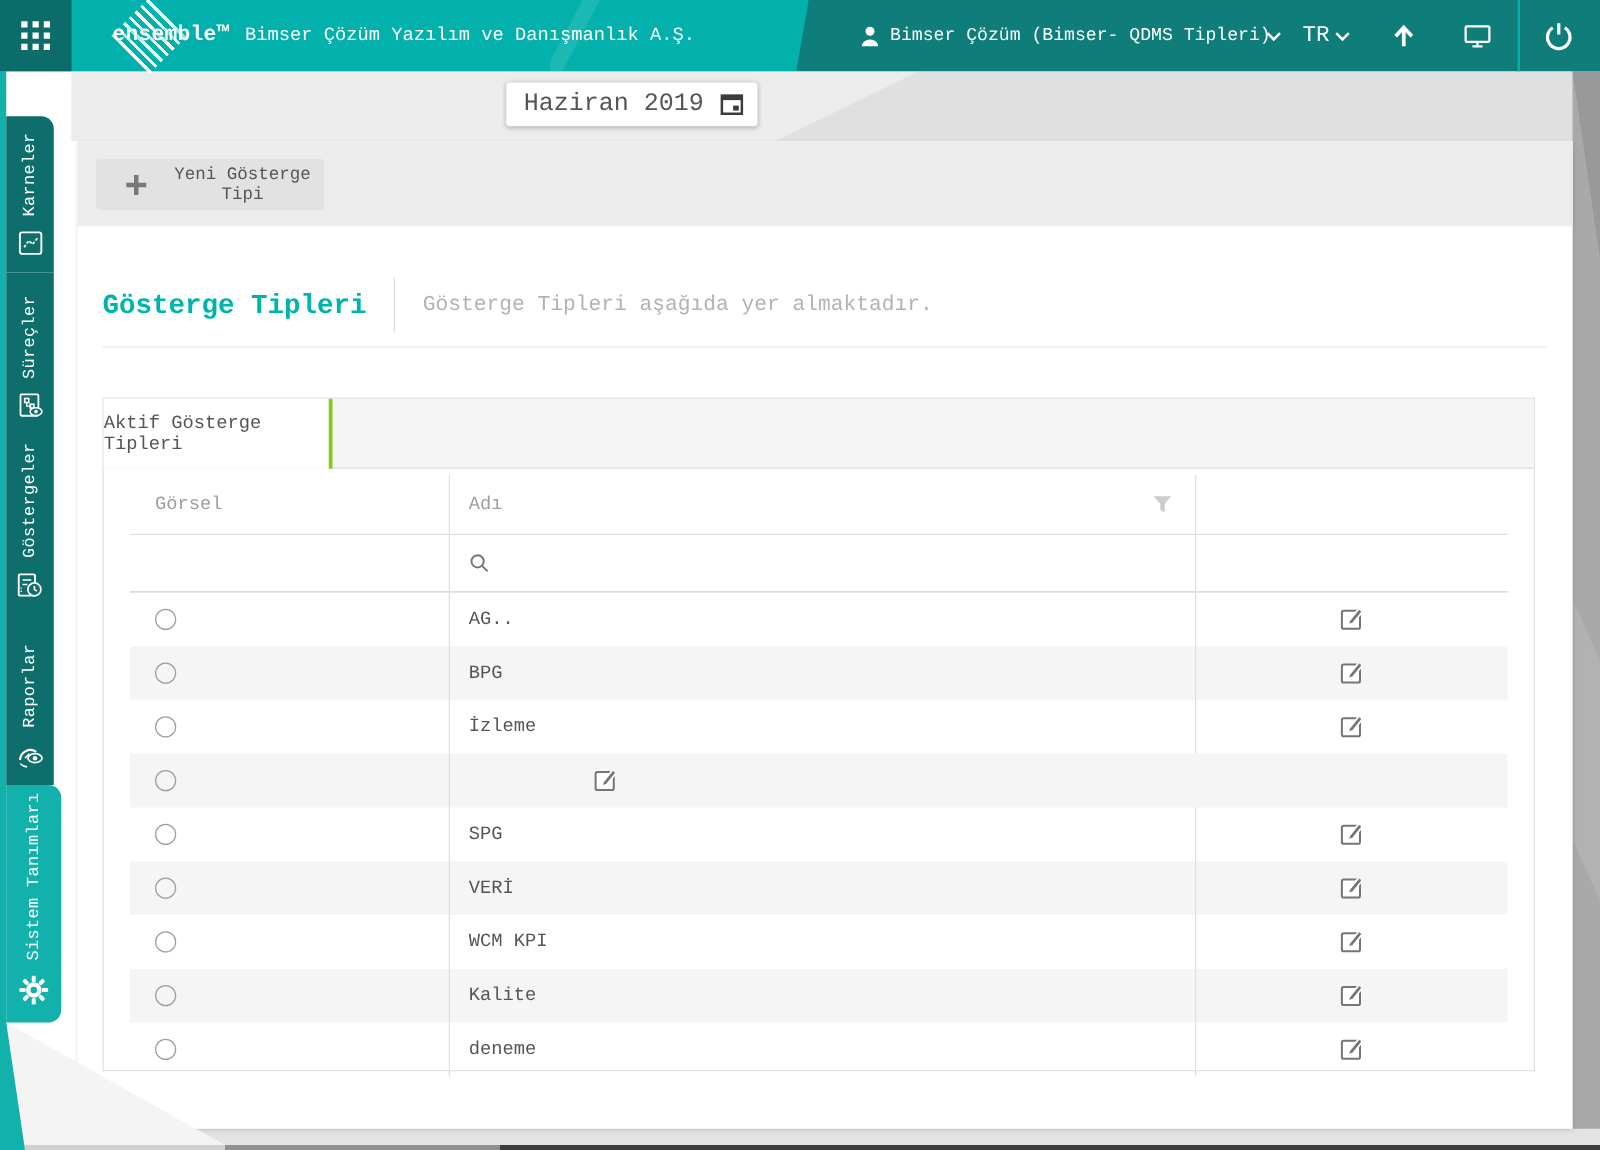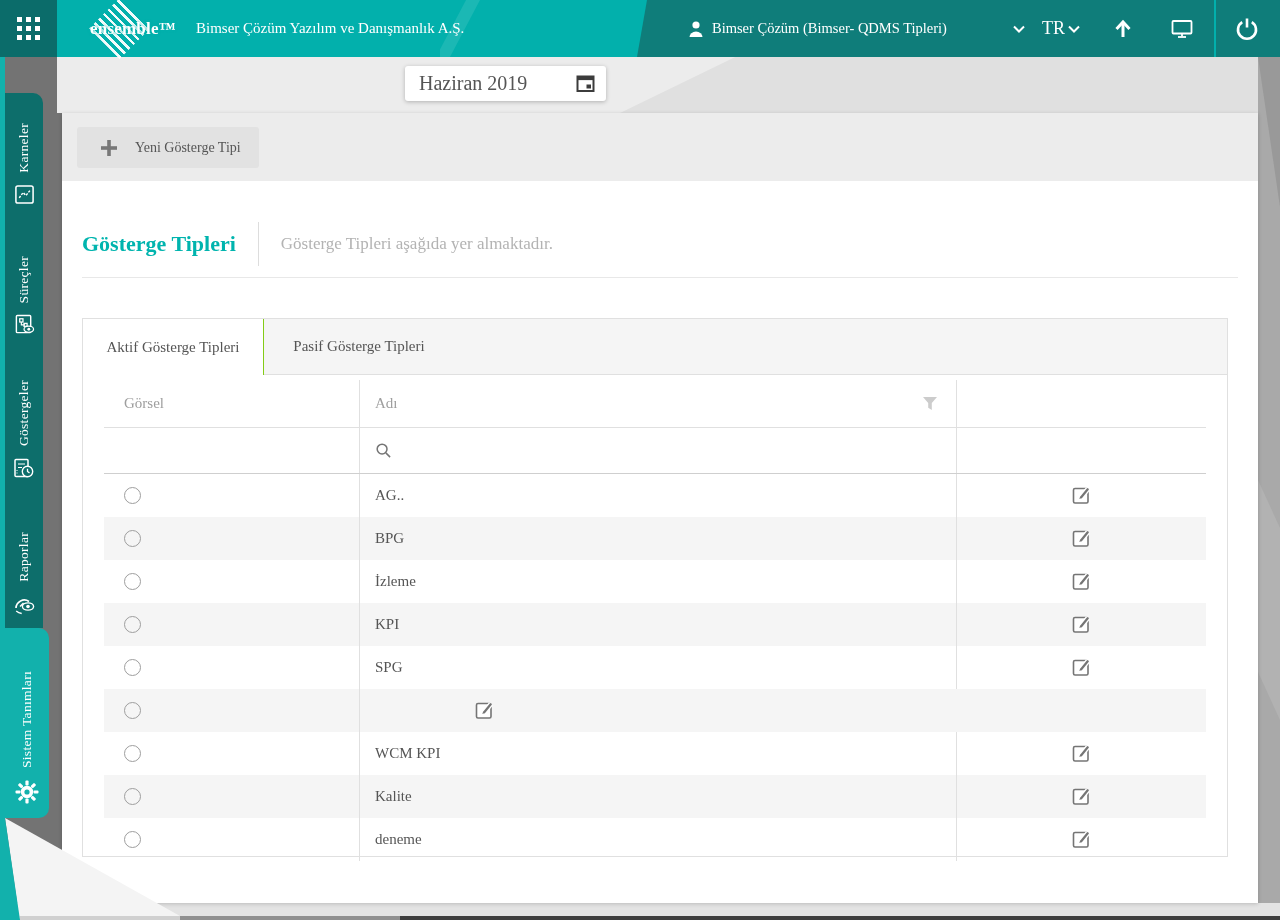--- a/index.html
+++ b/index.html
@@ -1,17 +1,17 @@
 <!DOCTYPE html>
 <html><head>
 <meta charset="utf-8">
 <style>
   html,body{margin:0;padding:0;background:#e9e9e9;}
   #screen{position:relative;width:1280px;height:920px;overflow:hidden;
-    font-family:Liberation Serif, serif;background:#737373;}
+    font-family:Liberation Mono, monospace;background:#ffffff;}
   
   .bgpoly{position:absolute;z-index:1;}
   .bg-topstrip{left:57px;top:57px;width:1201px;height:56px;background:#ececec;}
   .bg-toptri{left:620px;top:57px;width:640px;height:56px;background:#e0e0e0;
     clip-path:polygon(18% 0,100% 0,100% 100%,0 100%);}
   .bg-rightband{left:1258px;top:57px;width:22px;height:863px;background:#a9a9a9;}
   .bg-rightdark{left:1258px;top:57px;width:22px;height:150px;background:#999999;
     clip-path:polygon(0 0,100% 0,100% 100%);}
   .bg-rightmid{left:1258px;top:480px;width:22px;height:240px;background:#b2b2b2;
     clip-path:polygon(0 0,100% 20%,100% 100%,0 80%);}
@@ -83,21 +83,21 @@
   .page-title{color:#00b4ae;font-size:22px;font-weight:bold;}
   .title-div{width:1px;height:44px;background:#ddd;margin:0 22px;}
   .page-subtitle{color:#b3b3b3;font-size:17px;}
   .rule{border-top:1px solid #e8e8e8;margin:0 20px;}
   
   .panel{margin:40px 30px 0 20px;width:1146px;height:539px;border:1px solid #e0e0e0;
     box-sizing:border-box;background:#fff;}
   .tabbar{height:55px;background:#f5f5f5;border-bottom:1px solid #e0e0e0;display:flex;}
   .tab{height:55px;display:flex;align-items:center;justify-content:center;font-size:15px;
     color:#555;cursor:pointer;}
-  .tab.active{width:180px;background:#fff;border-right:1px solid #84cc16;height:56px;
+  .tab.active{width:180px;background:#fff;border-right:3px solid #84cc16;height:56px;
     margin-bottom:-1px;position:relative;z-index:1;}
   .tab.inactive{width:190px;}
   .tablewrap{margin:5px 21px 0 21px;}
   .tr{display:flex;align-items:center;}
   .td-g{width:255px;box-sizing:border-box;padding-left:20px;display:flex;align-items:center;height:100%;}
   .td-n{width:597px;box-sizing:border-box;padding-left:15px;border-left:1px solid #e0e0e0;
     display:flex;align-items:center;height:100%;}
   .td-a{width:250px;box-sizing:border-box;border-left:1px solid #e0e0e0;display:flex;
     align-items:center;justify-content:center;height:100%;}
   .thead{height:47px;border-bottom:1px solid #e0e0e0;color:#9e9e9e;font-size:15px;}
@@ -275,21 +275,20 @@
   <div class="title-row">
     <span class="page-title">Gösterge Tipleri</span>
     <span class="title-div"></span>
     <span class="page-subtitle">Gösterge Tipleri aşağıda yer almaktadır.</span>
   </div>
   <div class="rule"></div>
 
   <div class="panel">
     <div class="tabbar">
       <div class="tab active">Aktif Gösterge Tipleri</div>
-      <div class="tab inactive">Pasif Gösterge Tipleri</div>
     </div>
 
     <div class="tablewrap">
       <div class="tr thead">
         <div class="td-g">Görsel</div>
         <div class="td-n">
           <span>Adı</span>
           <svg width="16" height="15" viewBox="0 0 16 15">
             <path d="M1 1 H15 L9.8 7 V14 L6.2 11.8 V7 Z" fill="#cccccc"></path>
           </svg>
@@ -364,23 +363,20 @@
           <path d="M10.2 12.6 l1.7 1.4 l-2.6 0.9 Z" fill="#757575"></path>
         </svg>
       </button>
     </div>
   </div>
 
   <div class="tr row alt">
     <div class="td-g">
       <span class="radio"></span>
     </div>
-    <div class="td-n">
-      <span class="nm">KPI</span>
-    </div>
     <div class="td-a">
       <button class="edit-btn">
         <svg width="23" height="23" viewBox="0 0 23 23">
           <rect x="3.5" y="4.5" width="14.5" height="14.5" rx="1.5" fill="#fff" stroke="#757575" stroke-width="1.6"></rect>
           <path d="M10.5 14 L18 4.8" stroke="#fff" stroke-width="5"></path>
           <path d="M10.8 13.7 L18.1 4.7" stroke="#757575" stroke-width="2.2"></path>
           <path d="M10.2 12.6 l1.7 1.4 l-2.6 0.9 Z" fill="#757575"></path>
         </svg>
       </button>
     </div>
@@ -402,20 +398,23 @@
           <path d="M10.2 12.6 l1.7 1.4 l-2.6 0.9 Z" fill="#757575"></path>
         </svg>
       </button>
     </div>
   </div>
 
   <div class="tr row alt">
     <div class="td-g">
       <span class="radio"></span>
     </div>
+    <div class="td-n">
+      <span class="nm">VERİ</span>
+    </div>
     <div class="td-a">
       <button class="edit-btn">
         <svg width="23" height="23" viewBox="0 0 23 23">
           <rect x="3.5" y="4.5" width="14.5" height="14.5" rx="1.5" fill="#fff" stroke="#757575" stroke-width="1.6"></rect>
           <path d="M10.5 14 L18 4.8" stroke="#fff" stroke-width="5"></path>
           <path d="M10.8 13.7 L18.1 4.7" stroke="#757575" stroke-width="2.2"></path>
           <path d="M10.2 12.6 l1.7 1.4 l-2.6 0.9 Z" fill="#757575"></path>
         </svg>
       </button>
     </div>

